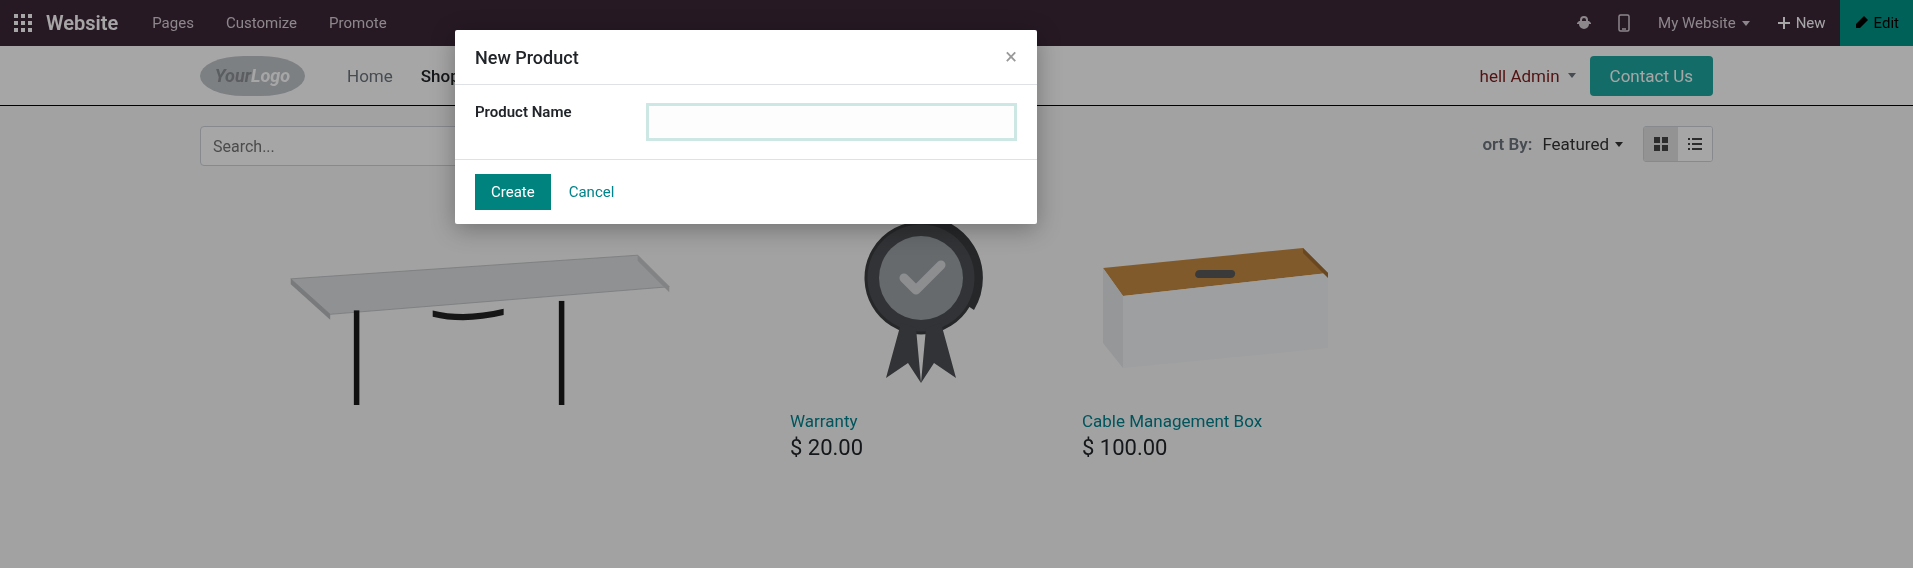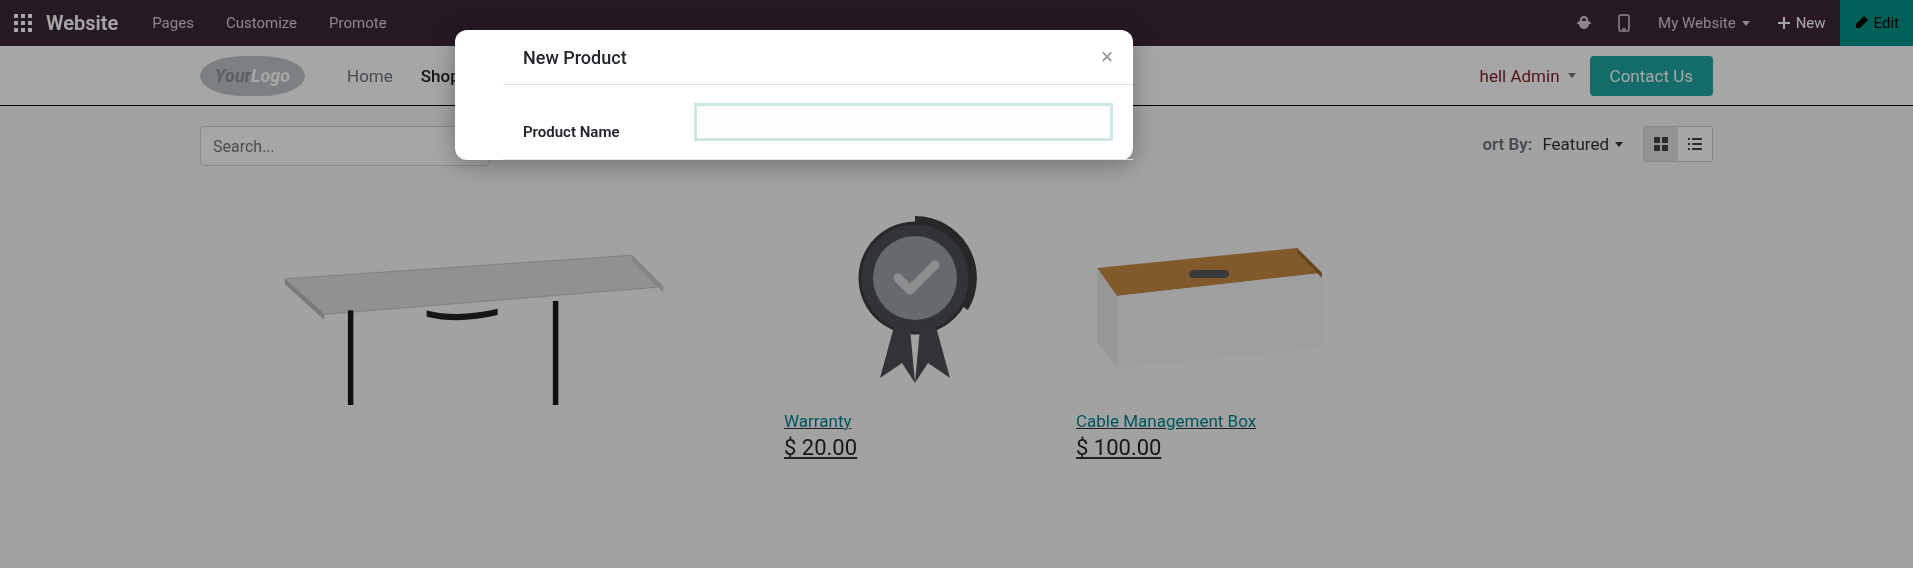--- a/index.html
+++ b/index.html
@@ -48,34 +48,34 @@
   .search-box{width:290px;height:40px;border:1px solid #ced4da;border-radius:4px;padding:0 12px;font-size:16px;color:#6c757d;background:#fff;}
   .mid-col{flex:0 0 580px;}
   .sort-col{flex:0 0 auto;margin-left:auto;display:flex;align-items:center;gap:10px;font-size:17px;}
   .sort-col .lbl{color:#6c757d;font-weight:600;}
   .sort-col .val{color:#333;cursor:pointer;display:flex;align-items:center;gap:6px;}
   .view-toggle{display:flex;border:1px solid #ced4da;border-radius:3px;overflow:hidden;margin-left:10px;}
   .view-toggle .vt{width:34px;height:34px;display:flex;align-items:center;justify-content:center;cursor:pointer;background:#fff;color:#444;}
   .view-toggle .vt.active{background:#e2e2e2;}
 
   
-  .products{position:absolute;left:194px;right:200px;top:200px;display:flex;gap:30px;text-decoration:underline;}
+  .products{position:absolute;left:200px;right:200px;top:200px;display:flex;gap:30px;}
   .product{flex:0 0 auto;width:262px;}
   .product.big{width:560px;}
   .pimg{height:205px;display:flex;align-items:center;justify-content:center;}
   .pname{color:var(--link);font-size:17px;margin-top:6px;}
   .pprice{color:#212529;font-size:22px;margin-top:4px;}
 
   
   .overlay{position:absolute;inset:0;background:rgba(0,0,0,0.35);}
-  .modal{position:absolute;left:455px;top:30px;width:678px;background:#fff;border-radius:12px;box-shadow:0 5px 25px rgba(0,0,0,0.3);padding-left:48px;}
+  .modal{position:absolute;left:455px;top:30px;width:582px;background:#fff;border-radius:2px;box-shadow:0 5px 25px rgba(0,0,0,0.3);}
   .modal-hd{padding:16px 20px;border-bottom:1px solid var(--border);display:flex;align-items:center;}
   .modal-hd h4{font-size:18px;font-weight:500;color:#212529;}
   .modal-close{margin-left:auto;font-size:22px;color:#999;background:none;border:none;cursor:pointer;line-height:1;}
-  .modal-bd{padding:18px 20px;display:flex;align-items:flex-end;gap:26px;border-bottom:1px solid var(--border);}
+  .modal-bd{padding:18px 20px;display:flex;align-items:flex-start;gap:26px;border-bottom:1px solid var(--border);}
   .modal-bd label{flex:0 0 145px;font-size:15px;font-weight:600;color:#212529;}
   .modal-bd input{flex:1;height:38px;border:3px solid #cde7e5;border-radius:0;padding:0 10px;font-size:15px;background:#fdfdfd;outline:none;}
   .modal-ft{padding:14px 20px;display:flex;align-items:center;gap:18px;}
   .btn-create{background:#00837e;color:#fff;border:none;padding:9px 16px;font-size:15px;border-radius:0;cursor:pointer;}
   .btn-cancel{background:none;border:none;color:#00838a;font-size:15px;cursor:pointer;}
 
   
   .desk-svg{width:100%;height:100%;}
   .box-svg{width:240px;}
 </style>
@@ -241,13 +241,17 @@
 <div class="overlay"></div>
 <div class="modal">
   <div class="modal-hd">
     <h4>New Product</h4>
     <button class="modal-close">×</button>
   </div>
   <div class="modal-bd">
     <label>Product Name</label>
     <input type="text" value="" style="">
   </div>
+  <div class="modal-ft">
+    <button class="btn-create">Create</button>
+    <button class="btn-cancel">Cancel</button>
+  </div>
 </div>
 
 </body></html>

